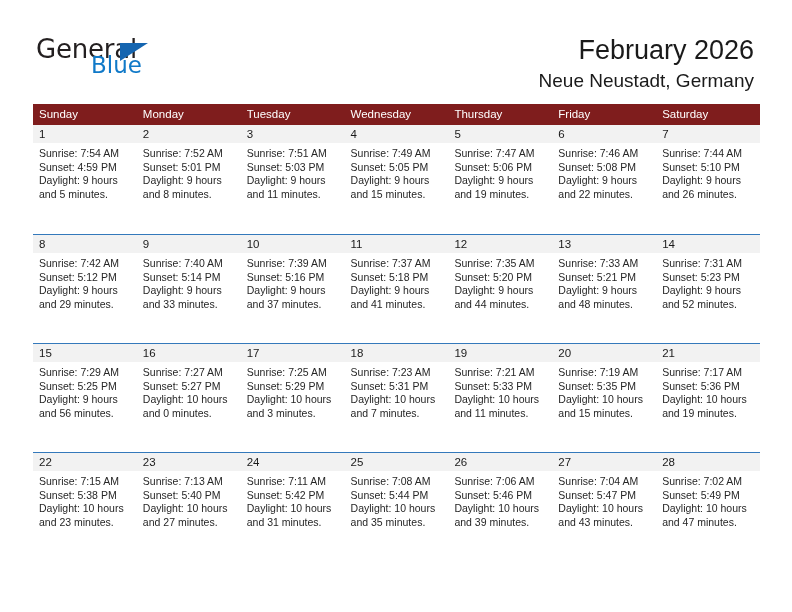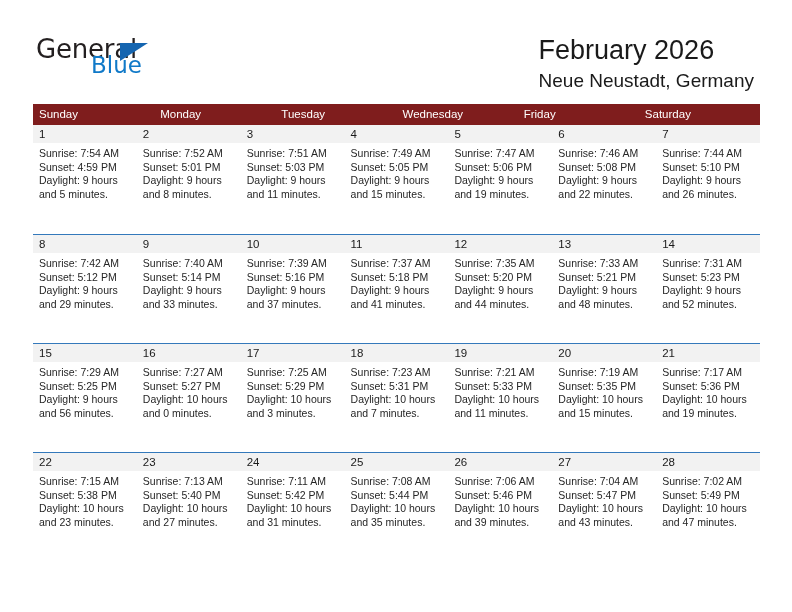--- a/index.html
+++ b/index.html
@@ -62,21 +62,21 @@
     font-size: 23px;
     color: #1079c8;
     line-height: 26px;
     font-family: "DejaVu Sans", sans-serif;
   }
 
   .title-block {
     position: absolute;
     right: 38px;
     top: 34px;
-    text-align: left;
+    text-align: right;
   }
   .cal-title {
     font-size: 27px;
     color: #1a1a1a;
     line-height: 32px;
     white-space: nowrap;
     font-weight: normal;
     margin: 0;
   }
   .cal-subtitle {
@@ -167,20 +167,21 @@
 
   </div>
 
   <div class="calendar">
 
     <div class="weekdays">
       <div class="weekday">Sunday</div>
       <div class="weekday">Monday</div>
       <div class="weekday">Tuesday</div>
       <div class="weekday">Wednesday</div>
+      <div class="weekday">Thursday</div>
       <div class="weekday">Friday</div>
       <div class="weekday">Saturday</div>
     </div>
 
     <div class="week first">
       <div class="day">
         <div class="day-number">1</div>
         <div class="day-info">
           <div>Sunrise: 7:54 AM</div>
           <div>Sunset: 4:59 PM</div>

